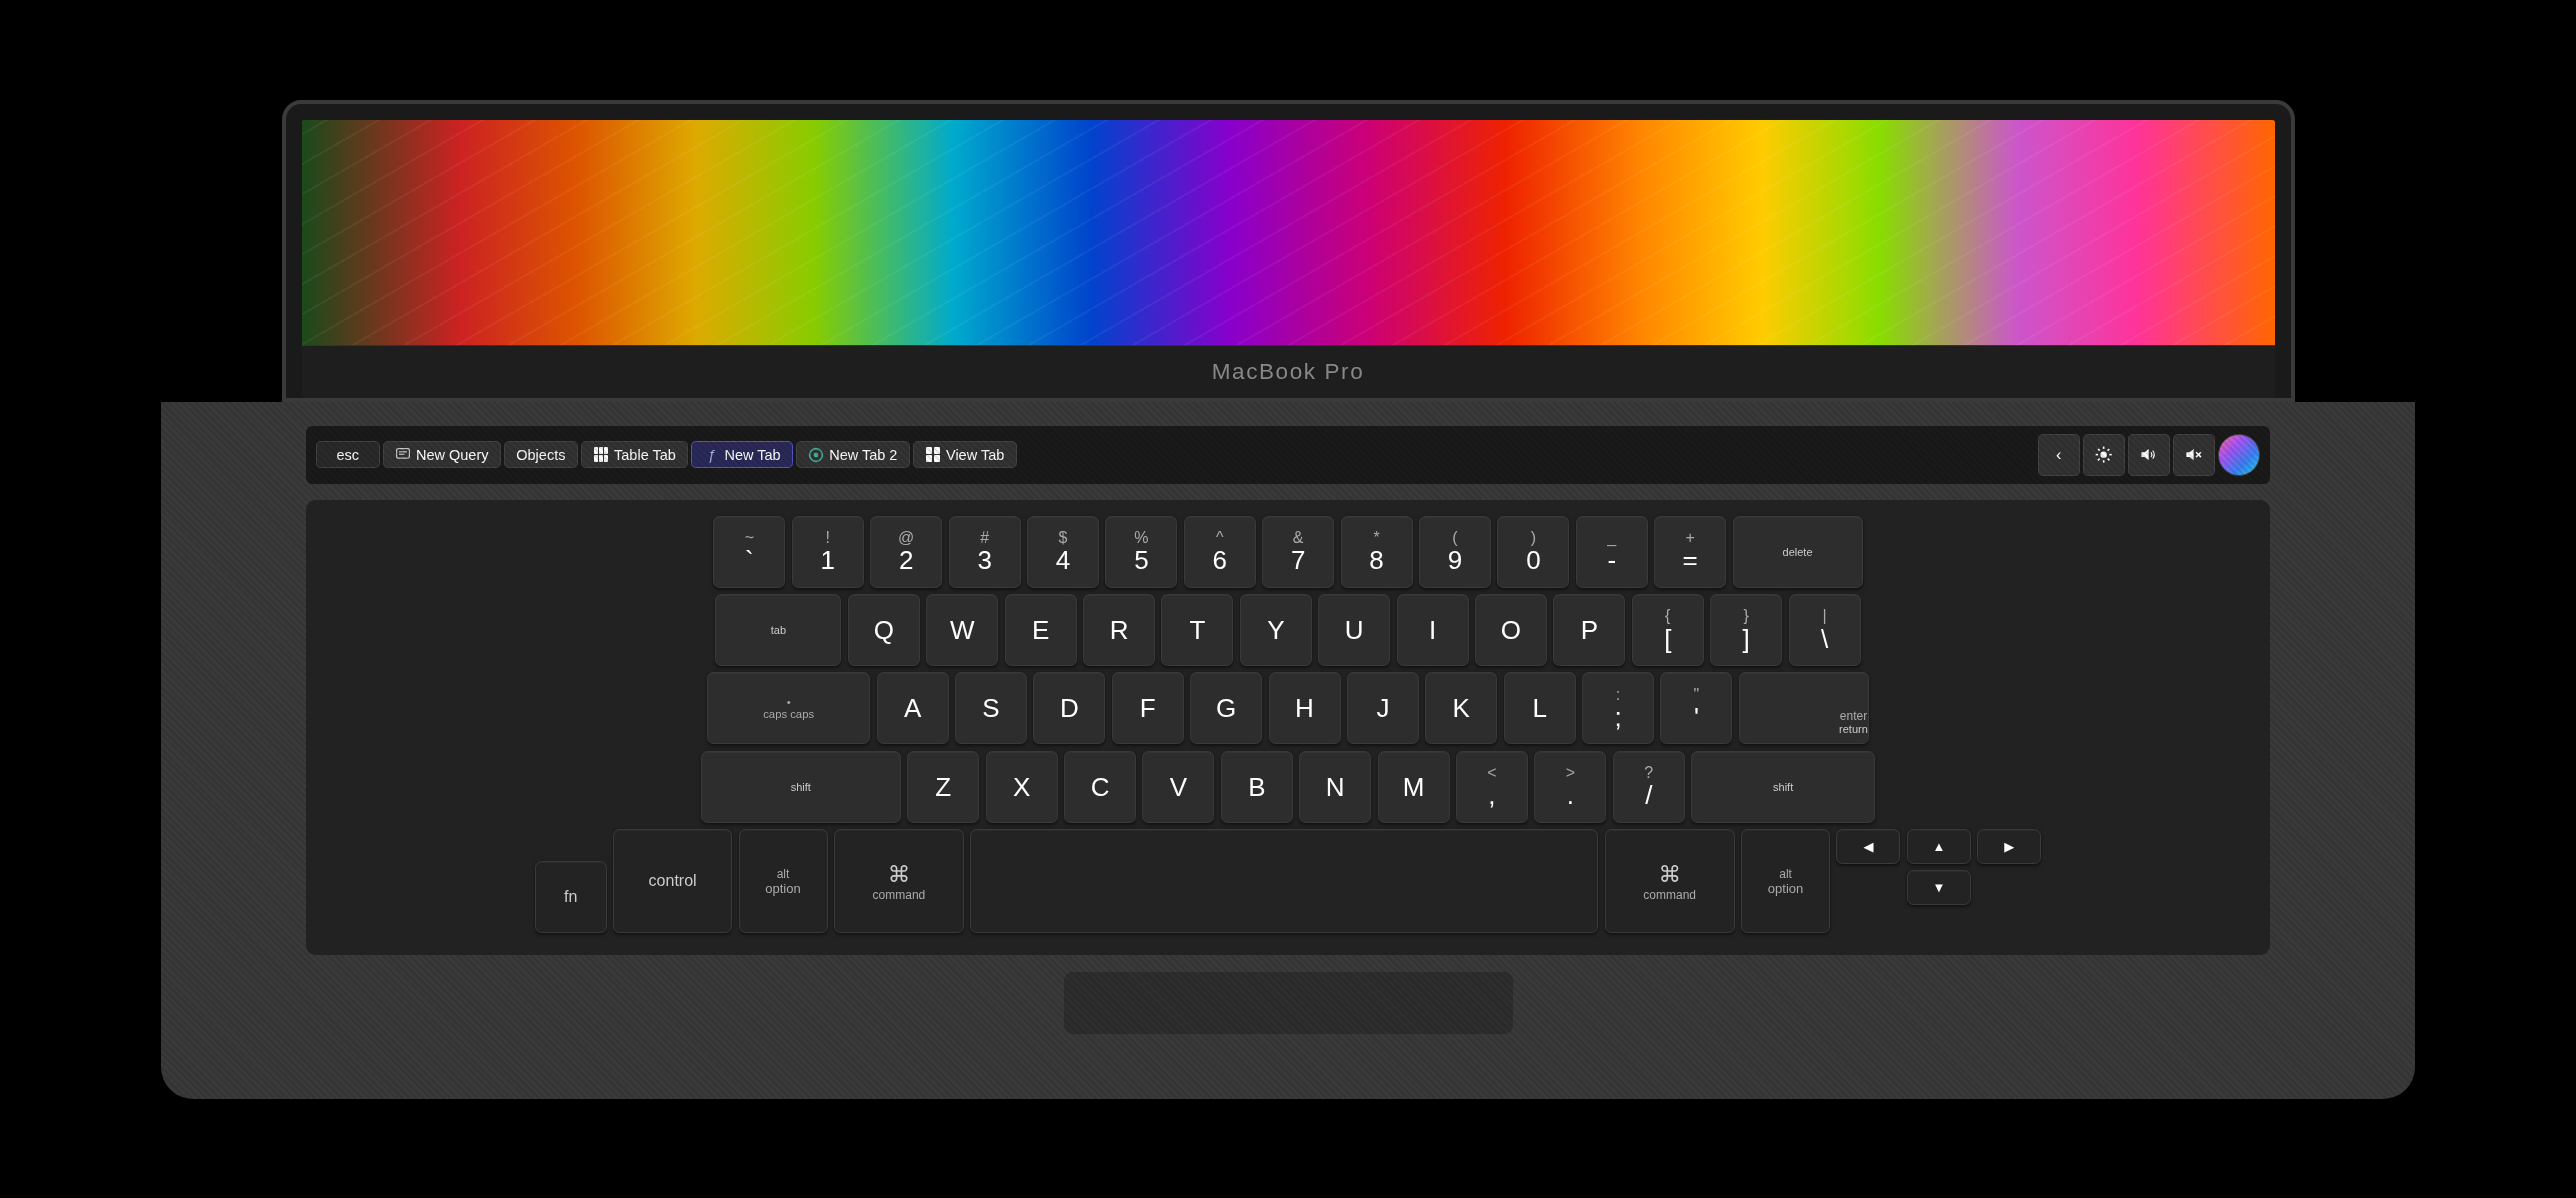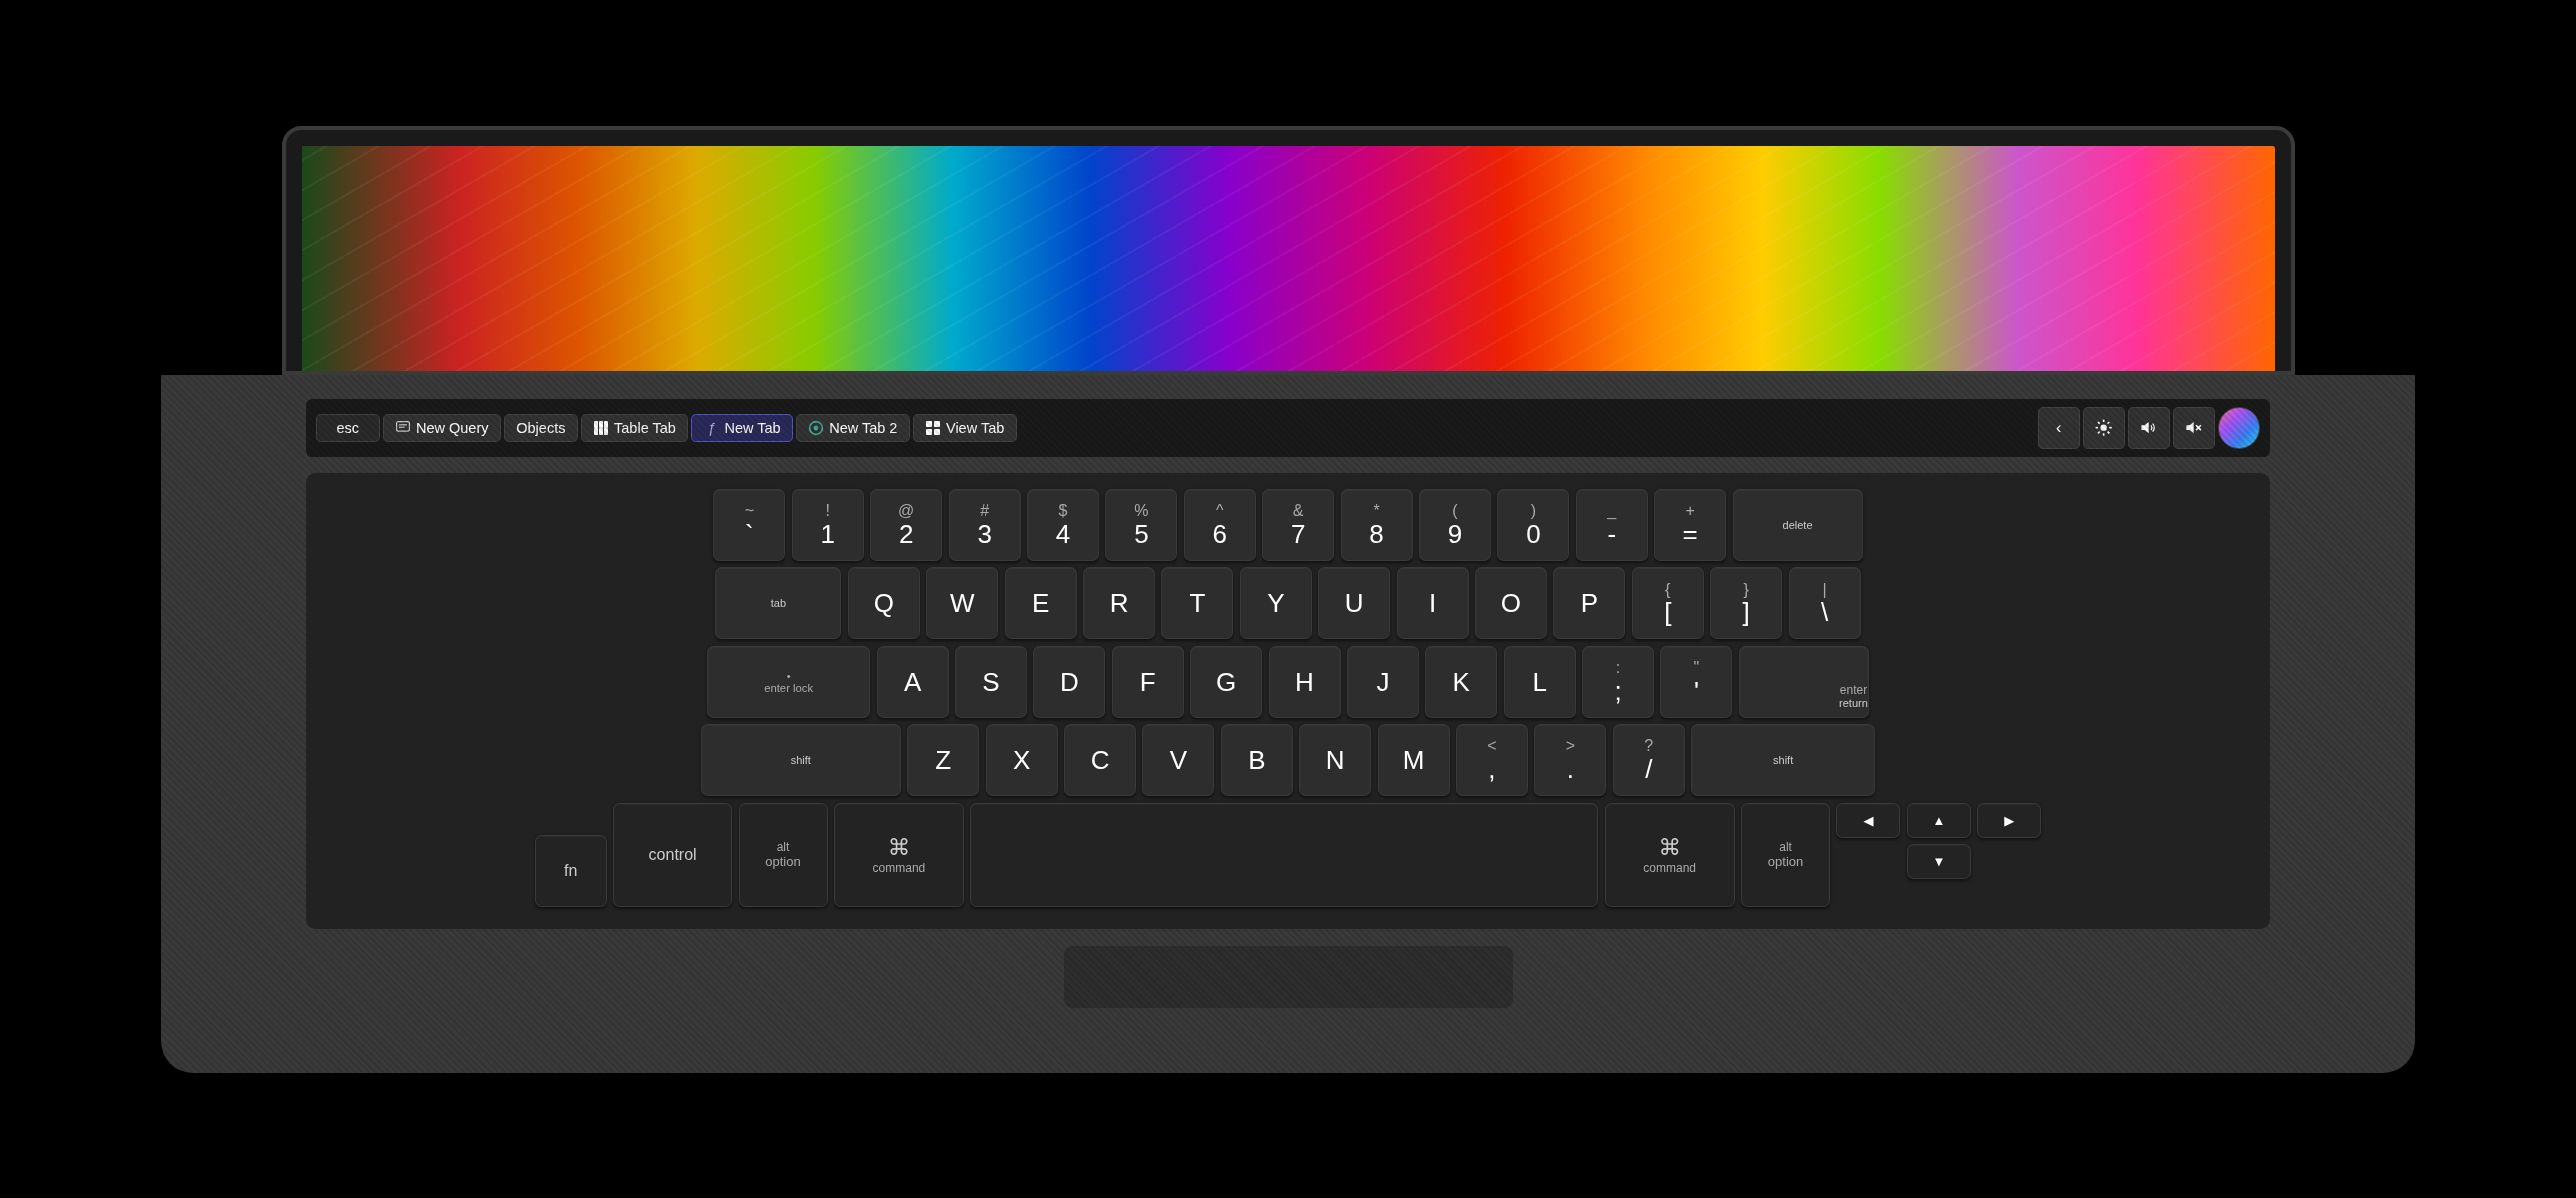--- a/index.html
+++ b/index.html
@@ -325,20 +325,21 @@
   </style>
 </head>
 <body>
 
 <div class="macbook-wrapper">
 
   <div class="screen-bezel">
     <div class="screen-display">
       <div class="screen-stripes"></div>
     </div>
+    <div class="macbook-label">MacBook Pro</div>
   </div>
 
   <div class="keyboard-body">
 
     <div class="touchbar">
       <div class="tb-key esc">
         <span>esc</span>
       </div>
 
       <div class="tb-key">
@@ -536,21 +537,21 @@
         </div>
         <div class="key w1">
           <span class="key-shift">|</span>
           <span class="key-main">\</span>
         </div>
       </div>
 
       <div class="key-row">
         <div class="key w2-25">
           <span class="key-label-small" style="font-size:11.3px;">•</span>
-          <span class="key-label-small">enter lock</span>
+          <span class="key-label-small">caps caps</span>
         </div>
         <div class="key w1">
             <span class="key-main">A</span>
           </div>
         <div class="key w1">
             <span class="key-main">S</span>
           </div>
         <div class="key w1">
             <span class="key-main">D</span>
           </div>

